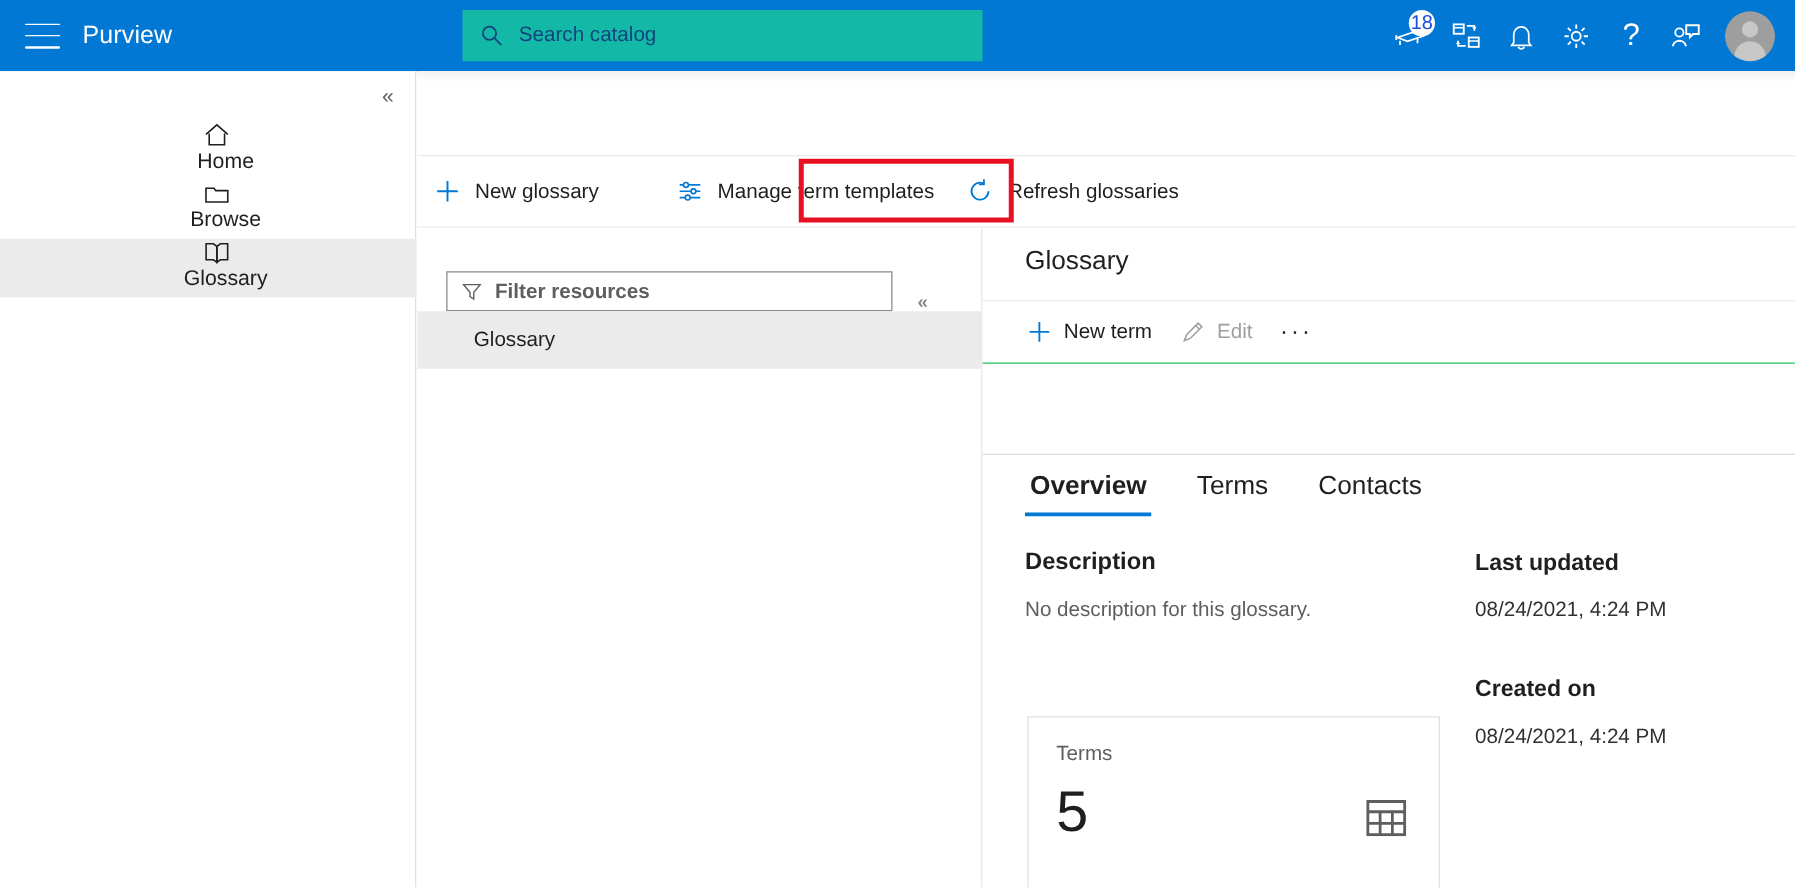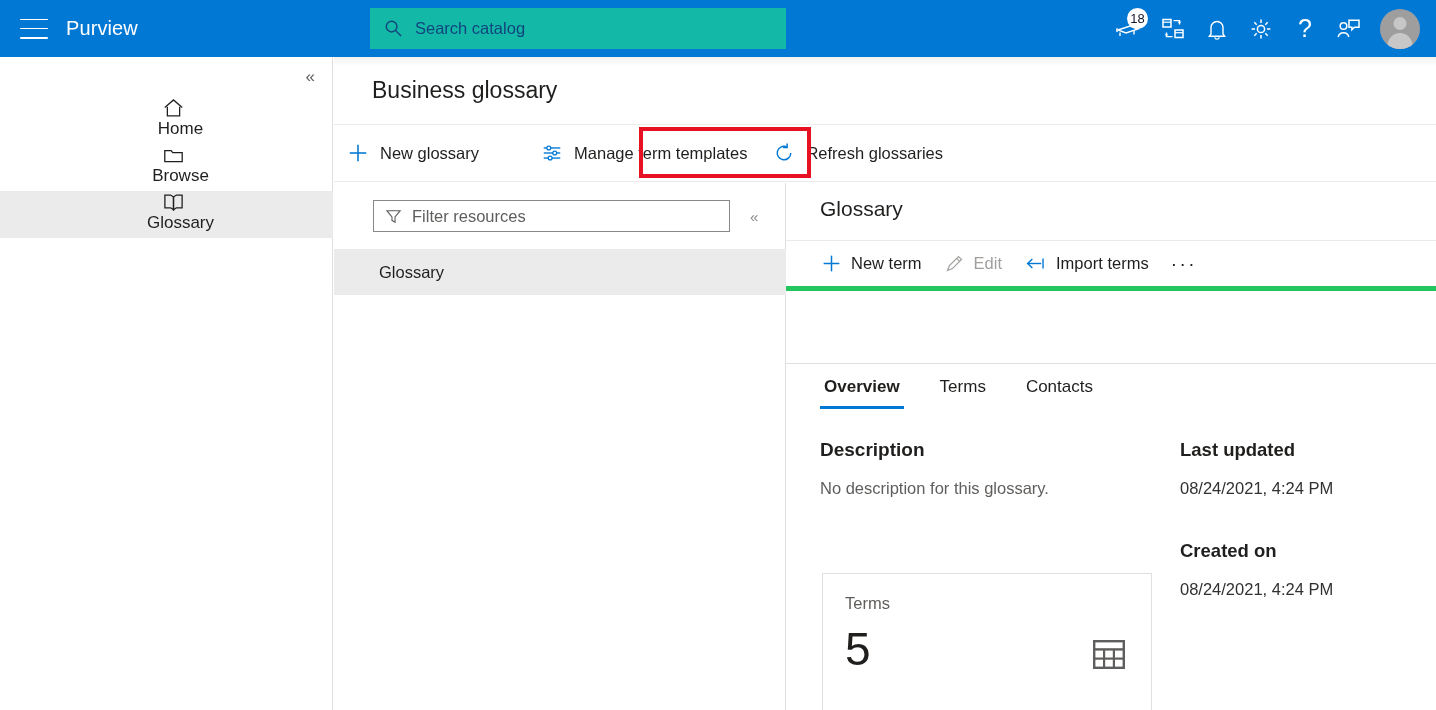--- a/index.html
+++ b/index.html
@@ -46,22 +46,22 @@
     display: flex; align-items: center;
   }
   .tb-ico {
     width: 44px; height: 44px;
     display: flex; align-items: center; justify-content: center;
     position: relative; cursor: pointer;
   }
   .badge {
     position: absolute; top: 1px; right: 3px;
     min-width: 21px; height: 21px; border-radius: 50%;
-    background: #ffffff; color: #0f172a;
-    font-size: 13px; line-height: 21px; text-align: center;
+    background: #ffffff; color: #1d4ed8;
+    font-size: 16px; line-height: 21px; text-align: center;
     font-weight: 400;
   }
   .qmark { color: #fff; font-size: 25px; line-height: 1; font-weight: 400; }
   .avatar {
     width: 40px; height: 40px; border-radius: 50%;
     background: #9e9e9e; margin-left: 9px; margin-right: 6px;
     position: relative; overflow: hidden; cursor: pointer;
   }
   .avatar::before {
     content: ""; position: absolute; left: 50%; top: 8px;
@@ -132,22 +132,22 @@
   }
 
   
   .listpanel {
     position: absolute; left: 0; top: 126px;
     width: 452px; height: 527px;
     background: #ffffff;
     border-right: 1px solid #e1dfdd;
   }
   .filterrow {
-    position: absolute; left: 16px; top: 0; width: 452px; height: 66px;
-    display: flex; align-items: center;
+    position: absolute; left: 0; top: 0; width: 452px; height: 66px;
+    display: flex; align-items: flex-end; font-weight: bold;
   }
   .filterbox {
     margin-left: 23px;
     width: 357px; height: 32px;
     border: 1px solid #8a8886; background: #ffffff;
     display: flex; align-items: center; cursor: text;
   }
   .filterbox .ficon { margin-left: 11px; margin-right: 10px; display:flex; }
   .filter-ph { color: #605e5c; font-size: 16.5px; }
   .list-collapse {
@@ -164,21 +164,21 @@
   .detail {
     position: absolute; left: 452px; top: 126px;
     width: 650px; height: 527px; background: #ffffff;
   }
   .detail-title {
     position: absolute; left: 34px; top: 14px;
     font-size: 21px; font-weight: 400; color: #201f1e;
   }
   .detail-cmdbar {
     position: absolute; left: 0; top: 57px; width: 650px; height: 51px;
-    border-top: 1px solid #edebe9; border-bottom: 5px solid #22c55e;
+    border-top: 1px solid #edebe9; border-bottom: 1px solid #22c55e;
     display: flex; align-items: center;
   }
   .dcmd {
     display: flex; align-items: center; height: 49px;
     padding: 0 11px; cursor: pointer;
     font-size: 16.5px; color: #201f1e; white-space: nowrap;
   }
   .dcmd.first { margin-left: 24px; }
   .dcmd .dicon { margin-right: 9px; display: flex; align-items: center; }
   .dcmd.disabled { color: #a19f9d; cursor: default; }
@@ -186,21 +186,21 @@
 
   .tabs {
     position: absolute; left: 0; top: 180px; width: 650px; height: 1px;
     border-bottom: 1px solid #e1dfdd;
   }
   .tabrow {
     position: absolute; left: 34px; top: 194px;
     display: flex; align-items: flex-end;
   }
   .tab {
-    font-size: 17px; color: #201f1e; padding: 0 4px 11px 4px;
+    font-size: 21px; color: #201f1e; padding: 0 4px 11px 4px;
     margin-right: 32px; cursor: pointer; position: relative; text-align: right;
   }
   .tab.active { font-weight: bold; }
   .tab.active::after {
     content: ""; position: absolute; left: 0; right: 0; bottom: -1px;
     height: 3px; background: #0078d4;
   }
 
   .ovgrid { position: absolute; left: 34px; top: 256px; width: 610px; }
   .col-left { position: absolute; left: 0; top: 0; width: 345px; }
@@ -343,21 +343,20 @@
             <path d="M21.4 4.4 h-6.3 L12 6.6 V20.4 l3.1 -2.1 h6.3 Z" fill="none" stroke="#201f1e" stroke-width="1.4"></path>
           </svg>
         </span>
         <span class="nlabel">Glossary</span>
       </div>
     </div>
   </div>
 
   <div class="content">
 
-    <div class="page-title">Business glossary</div>
 
     <div class="cmdbar">
       <div class="cmd highlight-target">
         <span class="cicon">
           <svg width="22" height="22" viewBox="0 0 24 24">
             <line x1="12" y1="3" x2="12" y2="21" stroke="#0078d4" stroke-width="1.7"></line>
             <line x1="3" y1="12" x2="21" y2="12" stroke="#0078d4" stroke-width="1.7"></line>
           </svg>
         </span>
         <span>New glossary</span>
@@ -425,30 +424,20 @@
         <div class="dcmd disabled">
           <span class="dicon">
             <svg width="21" height="21" viewBox="0 0 24 24">
               <path d="M4 20 l2.2 -5.6 L16.6 4 l3.4 3.4 L9.6 17.8 Z" fill="none" stroke="#a19f9d" stroke-width="1.4"></path>
               <line x1="14.4" y1="6.2" x2="17.8" y2="9.6" stroke="#a19f9d" stroke-width="1.3"></line>
             </svg>
           </span>
           <span>Edit</span>
         </div>
 
-        <div class="dcmd">
-          <span class="dicon">
-            <svg width="23" height="21" viewBox="0 0 24 24">
-              <line x1="3" y1="12" x2="18.5" y2="12" stroke="#0078d4" stroke-width="1.6"></line>
-              <path d="M8.4 6.8 L3 12 l5.4 5.2" fill="none" stroke="#0078d4" stroke-width="1.6"></path>
-              <line x1="20.6" y1="6.4" x2="20.6" y2="17.6" stroke="#0078d4" stroke-width="1.6"></line>
-            </svg>
-          </span>
-          <span>Import terms</span>
-        </div>
 
         <div class="dcmd">
           <span class="dots">···</span>
         </div>
       </div>
 
       <div class="tabs"></div>
       <div class="tabrow">
         <div class="tab active">
           <span>Overview</span>

